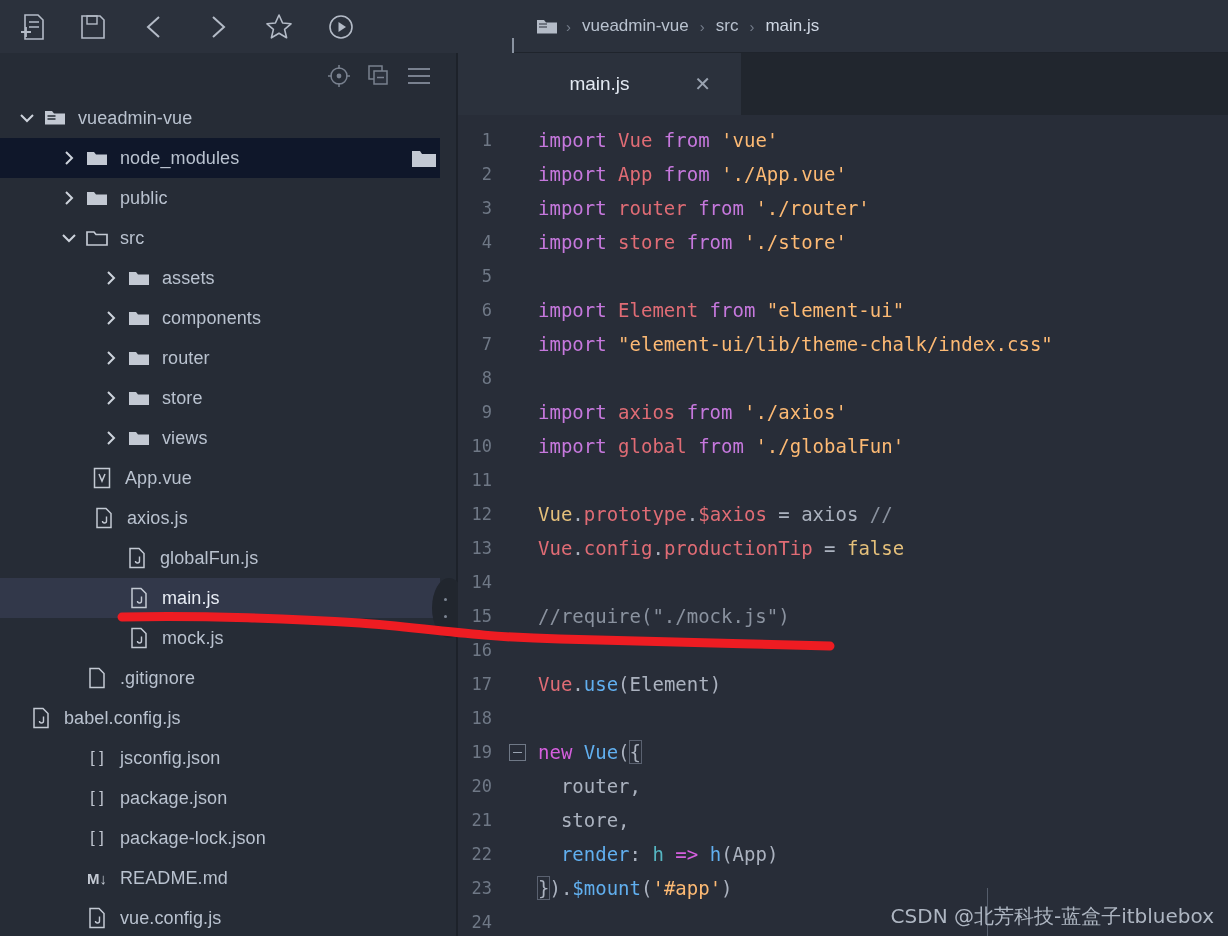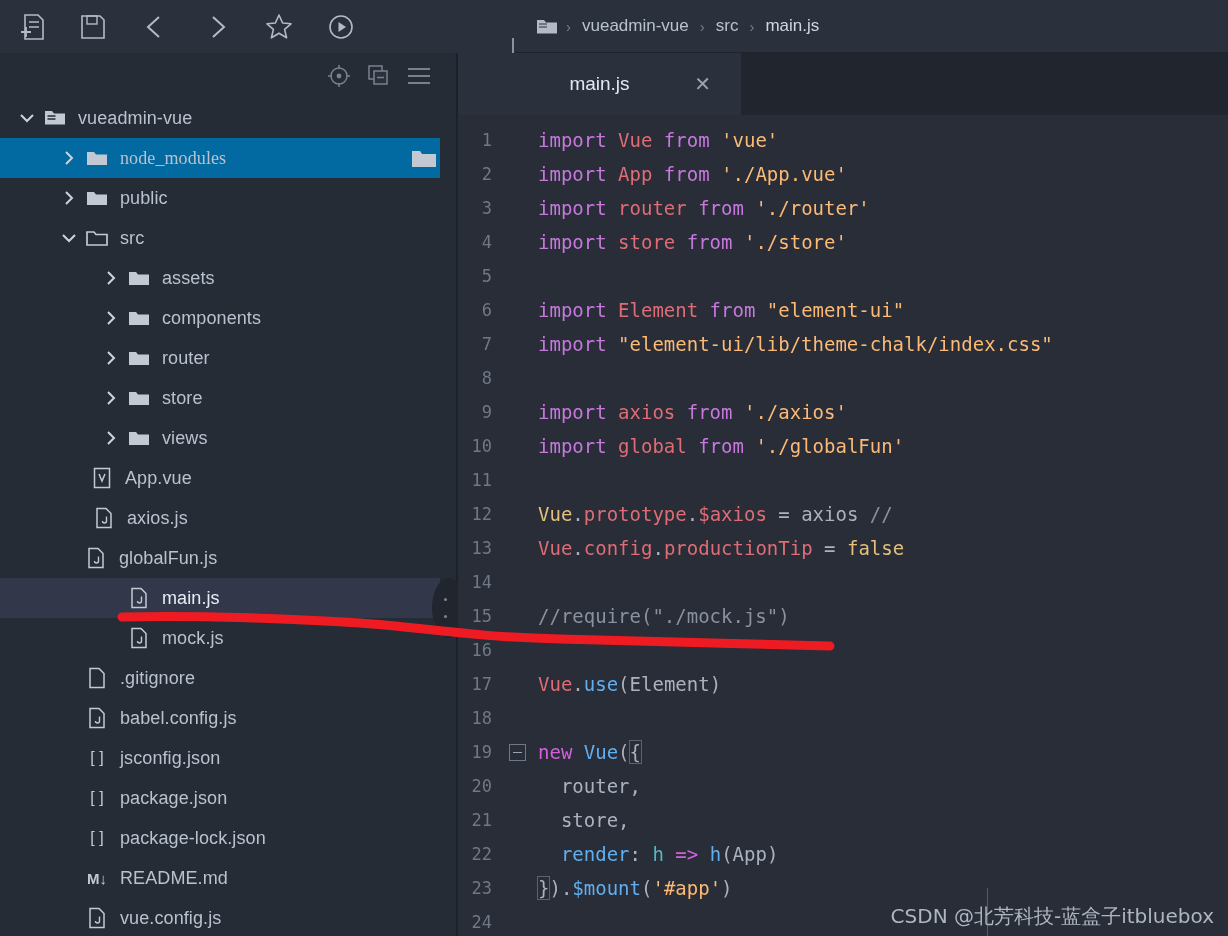--- a/index.html
+++ b/index.html
@@ -48,21 +48,21 @@
     height:45px;display:flex;align-items:center;justify-content:flex-end;
     padding-right:18px;box-sizing:border-box;
   }
   .side-tool{width:40px;height:34px;display:flex;align-items:center;justify-content:center;}
 
   .tree{position:relative;}
   .row{
     position:relative;height:40px;display:flex;align-items:center;
     box-sizing:border-box;white-space:nowrap;
   }
-  .row.selected{background:#0369a1;font-family:Liberation Serif, serif;}
+  .row.selected{background:#0f172a;}
   .row.active{background:#32384a;}
   .row-label{
     color:#b9c2cf;font-size:18px;letter-spacing:.1px;
   }
   .row.active .row-label{color:#e8edf5;}
   .arrow{
     width:26px;min-width:26px;display:flex;align-items:center;justify-content:center;
     color:#cdd3dc;
   }
   .arrow.empty{visibility:hidden;}
@@ -381,21 +381,21 @@
         <div class="row" style="padding-left: 63px;">
           <span class="arrow empty"></span>
           <span class="ficon">
             <svg width="20" height="22" viewBox="0 0 20 22">
               <path d="M3 1.5 h9 l5 5 v14 h-14 z" fill="none" stroke="#c3c9d3" stroke-width="1.5"></path>
               <path d="M12.5 9.5 v4.5 a2 2 0 0 1 -4 0" fill="none" stroke="#c3c9d3" stroke-width="1.4"></path>
             </svg>
           </span>
           <span class="row-label">axios.js</span>
         </div>
-        <div class="row" style="padding-left: 55px;">
+        <div class="row" style="padding-left: 96px;">
           <span class="arrow empty"></span>
           <span class="ficon">
             <svg width="20" height="22" viewBox="0 0 20 22">
               <path d="M3 1.5 h9 l5 5 v14 h-14 z" fill="none" stroke="#c3c9d3" stroke-width="1.5"></path>
               <path d="M12.5 9.5 v4.5 a2 2 0 0 1 -4 0" fill="none" stroke="#c3c9d3" stroke-width="1.4"></path>
             </svg>
           </span>
           <span class="row-label">globalFun.js</span>
         </div>
         <div class="row active" style="padding-left: 98px;">
@@ -420,21 +420,21 @@
         </div>
         <div class="row" style="padding-left: 56px;">
           <span class="arrow empty"></span>
           <span class="ficon">
             <svg width="20" height="22" viewBox="0 0 20 22">
               <path d="M3 1.5 h9 l5 5 v14 h-14 z" fill="none" stroke="#c3c9d3" stroke-width="1.5"></path>
             </svg>
           </span>
           <span class="row-label">.gitignore</span>
         </div>
-        <div class="row" style="padding-left: 56px;">
+        <div class="row" style="">
           <span class="arrow empty"></span>
           <span class="ficon">
             <svg width="20" height="22" viewBox="0 0 20 22">
               <path d="M3 1.5 h9 l5 5 v14 h-14 z" fill="none" stroke="#c3c9d3" stroke-width="1.5"></path>
               <path d="M12.5 9.5 v4.5 a2 2 0 0 1 -4 0" fill="none" stroke="#c3c9d3" stroke-width="1.4"></path>
             </svg>
           </span>
           <span class="row-label">babel.config.js</span>
         </div>
         <div class="row" style="padding-left: 56px;">

